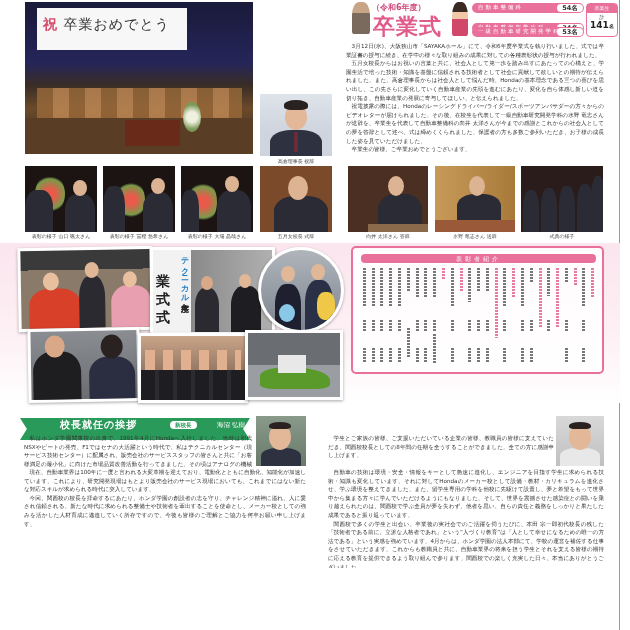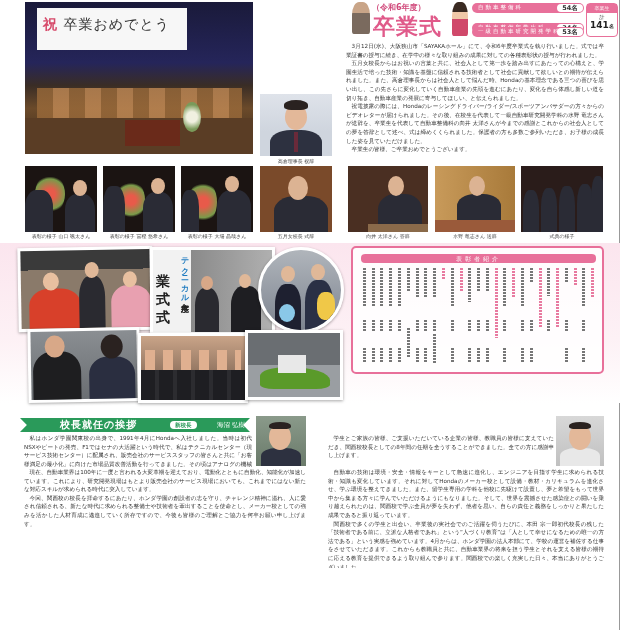--- a/index.html
+++ b/index.html
@@ -57,21 +57,21 @@
 
   
   .awards { left: 351px; top: 246px; width: 253px; height: 128px; border: 2px solid #e8709a; border-radius: 5px; background: rgba(255,255,255,.85); }
   .awards .hd { position: absolute; left: 8px; top: 6px; width: 235px; height: 9px; background: #e8709a; border-radius: 4px; color: #fff; font-size: 6px; text-align: center; line-height: 9px; letter-spacing: 3px; }
   .awards .cols { position: absolute; left: 8px; top: 20px; width: 235px; height: 100px; display: flex; flex-direction: row-reverse; gap: 2px; }
   .awards .col { width: 7px; height: 100px; position: relative; }
   .awards .col .seg { position: absolute; left: 2px; width: 3px; background: repeating-linear-gradient(180deg,#777 0 2px,transparent 2px 3px); }
   .awards .col.pink .seg { background: repeating-linear-gradient(180deg,#e87aa0 0 2px,transparent 2px 3px); }
 
   
-  .ribbon { height: 14px; color: #fff; font-weight: bold; font-size: 10px; line-height: 14px; }
+  .ribbon { height: 22px; color: #fff; font-weight: bold; font-size: 10px; line-height: 14px; }
   .ribbon.green { background: #2a9a5a; clip-path: polygon(0 0,100% 0,97% 50%,100% 100%,0 100%,3% 50%); }
   .ribbon.blue  { background: #1f7bc0; clip-path: polygon(0 0,100% 0,97% 50%,100% 100%,0 100%,3% 50%); }
   .ribbon .t { position: absolute; left: 40px; top: 0; letter-spacing: 1px; white-space: nowrap; }
   .ribbon .role { position: absolute; top: 3px; height: 8px; padding: 0 5px; background: #fff; border-radius: 4px; font-size: 5.5px; line-height: 8px; font-weight: bold; }
   .ribbon.green .role { color: #2a9a5a; }
   .ribbon.blue .role { color: #1f7bc0; }
   .ribbon .nm { position: absolute; top: 0; font-size: 6.5px; font-weight: normal; white-space: nowrap; }
 
   
   .seminar { left: 20px; top: 583px; width: 582px; height: 47px; background: #1570ad; }

